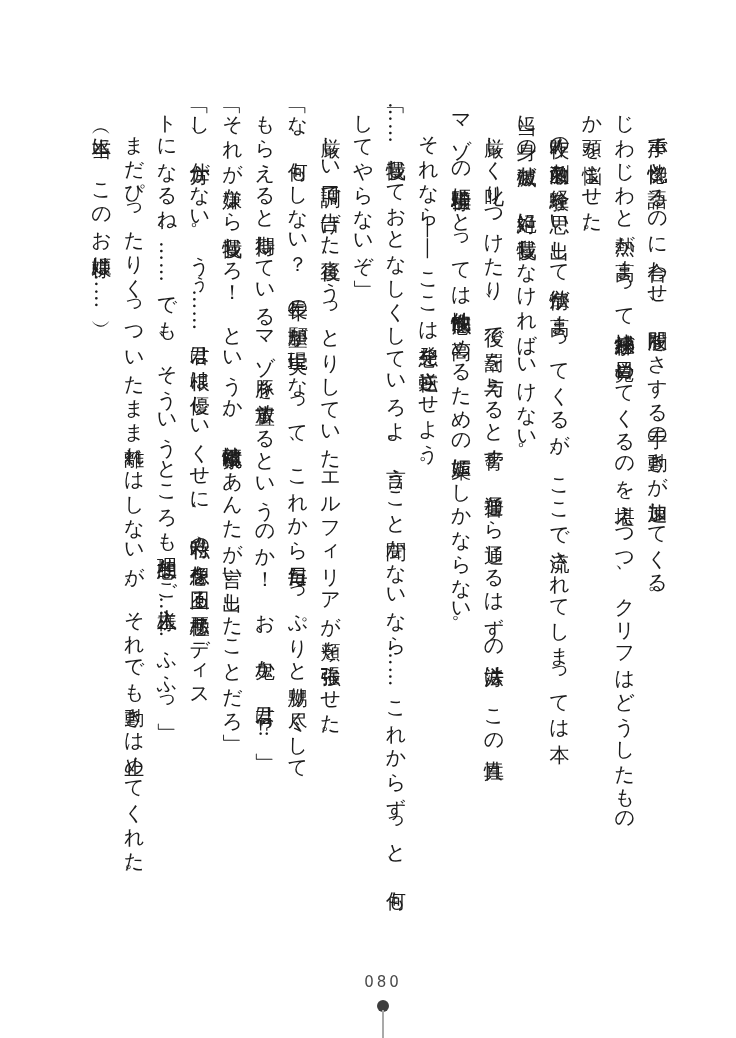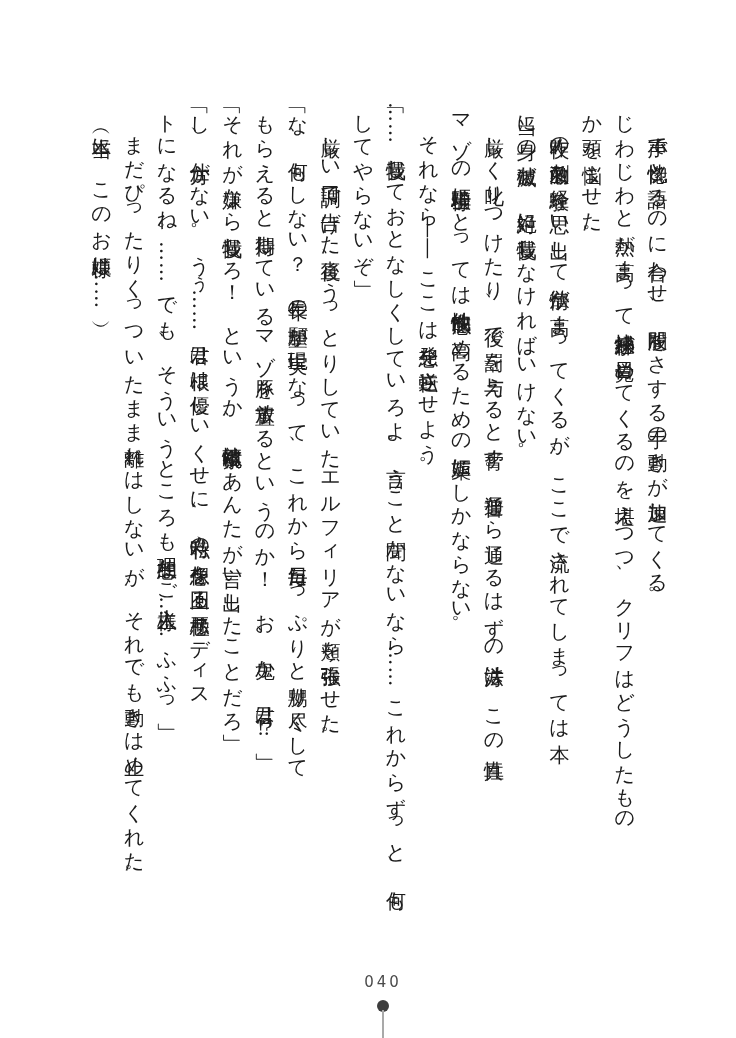--- a/index.html
+++ b/index.html
@@ -83,19 +83,19 @@
       <div class="col indent">厳しい口調で告げた直後、うっとりしていたエルフィリアが頬を強張らせた。</div>
       <div class="col">「な、何もしない？　長年の願望が現実になって、これから毎日たっぷりと嬲り尽くして</div>
       <div class="col">もらえると期待しているマゾ豚を放置するというのか！　お、鬼か、君は⁉」</div>
       <div class="col">「それが嫌なら我慢しろ！　というか、敵情視察はあんたが言い出したことだろ」</div>
       <div class="col">「し、仕方がない。うぅ……君は根は優しいくせに、時々私の想像を上回る極悪サディス</div>
       <div class="col">トになるね。……でも、そういうところも理想的なご主人様……ふふっ」</div>
       <div class="col indent">まだぴったりくっついたまま離れはしないが、それでも動きは止めてくれた。</div>
       <div class="col indent">（本当に、このお姫様は……）</div>
     </div>
 
-  <div class="page-number">040</div>
+  <div class="page-number">080</div>
 
   <div class="page-marker-dot"></div>
 
   <div class="page-marker-line"></div>
 
 </div>
 
 </body></html>

